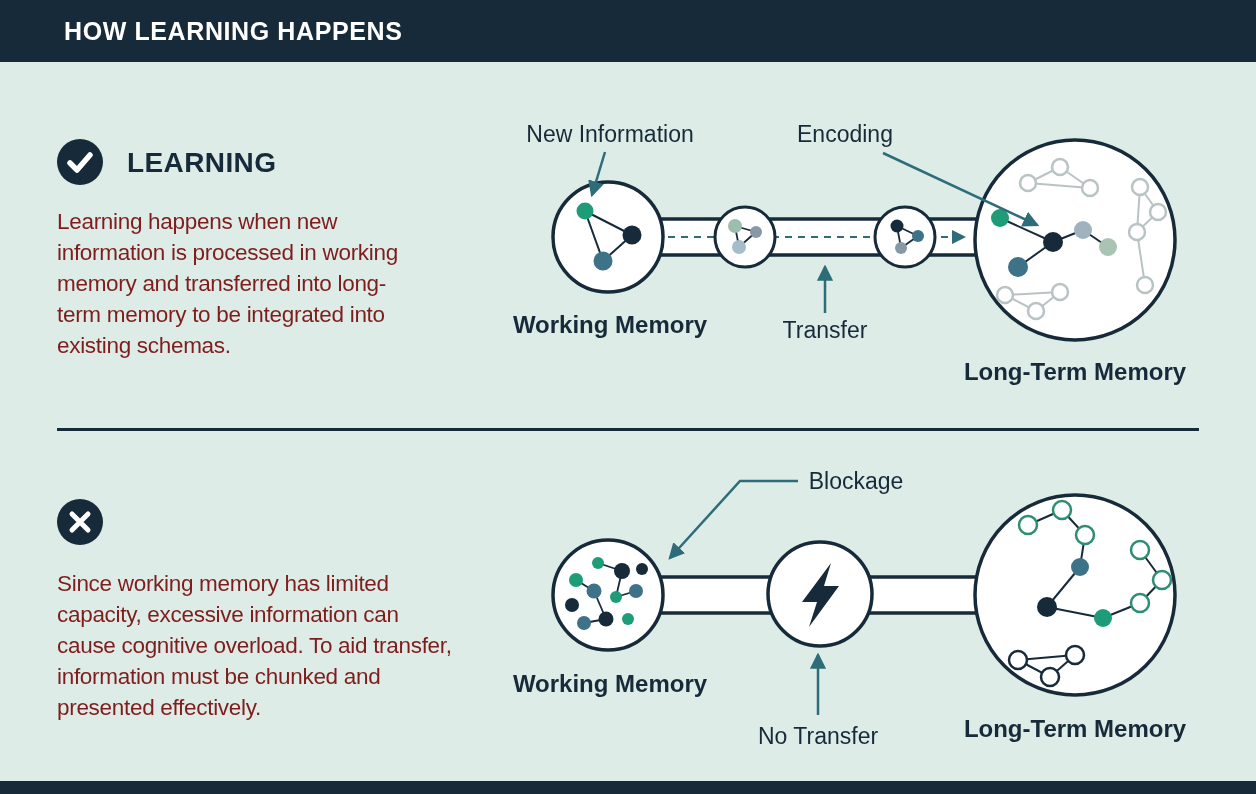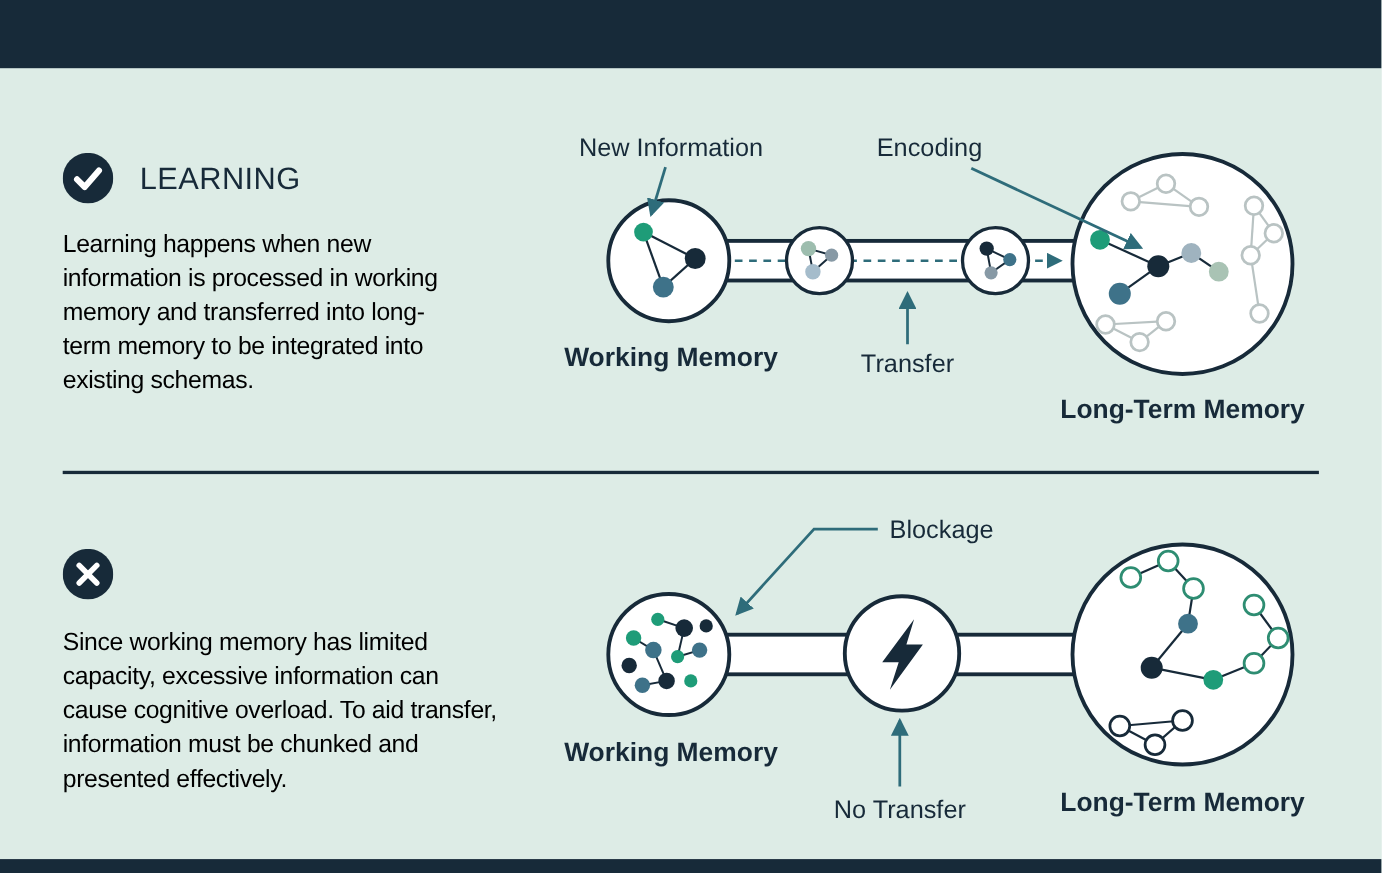--- a/index.html
+++ b/index.html
@@ -9,34 +9,35 @@
 
   .header { position:absolute; top:0; left:0; right:0; height:62px; background:#172a39;
             display:flex; align-items:center; padding-left:64px; }
   .header .t-bold { color:#ffffff; font-weight:700; font-size:25px; letter-spacing:.6px; }
   .header .t-reg  { color:#d6dde1; font-weight:400; font-size:25px; letter-spacing:.6px; margin-left:12px; }
 
   .footer  { position:absolute; left:0; right:0; bottom:0; height:13px; background:#172a39; }
   .divider { position:absolute; left:57px; top:428px; width:1142px; height:3px; background:#172a39; }
 
   .sec-icon { position:absolute; width:46px; height:46px; }
-  .sec-head { position:absolute; font-size:28px; font-weight:400; color:#172a39; letter-spacing:.4px; }
-  .sec-body { position:absolute; font-size:22.5px; line-height:31px; color:#000000; letter-spacing:-0.3px; }
+  .sec-head { position:absolute; font-size:28px; font-weight:700; color:#172a39; letter-spacing:.4px; }
+  .sec-body { position:absolute; font-size:22.5px; line-height:31px; color:#7f1d1d; letter-spacing:-0.3px; }
 
   .diagram { position:absolute; }
   svg text { font-family:"Liberation Sans", sans-serif; fill:#172a39; }
   .lbl   { font-size:23px; }
   .lbl-b { font-size:24px; font-weight:700; }
 </style>
 </head>
 <body>
 
 <div class="page">
 
   <div class="header">
+    <span class="t-bold">HOW LEARNING HAPPENS</span>
   </div>
 
   <div class="sec-icon" style="left:57px; top:139px;">
     <svg width="46" height="46" viewBox="0 0 46 46">
       <circle cx="23" cy="23" r="23" fill="#172a39"></circle>
       <path d="M13 24 L20 31 L33 16" fill="none" stroke="#ffffff" stroke-width="5.5" stroke-linecap="round" stroke-linejoin="round"></path>
     </svg>
   </div>
   <h2 class="sec-head" style="left:127px; top:147px;">LEARNING</h2>
   <p class="sec-body" style="left:57px; top:206px; width:345px;">Learning happens when new information is processed in working memory and transferred into long-term memory to be integrated into existing schemas.</p>

